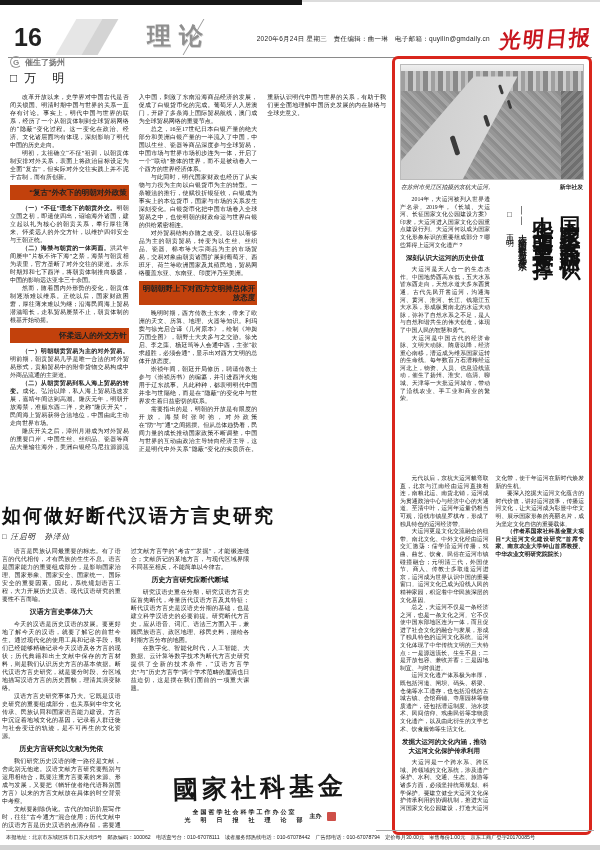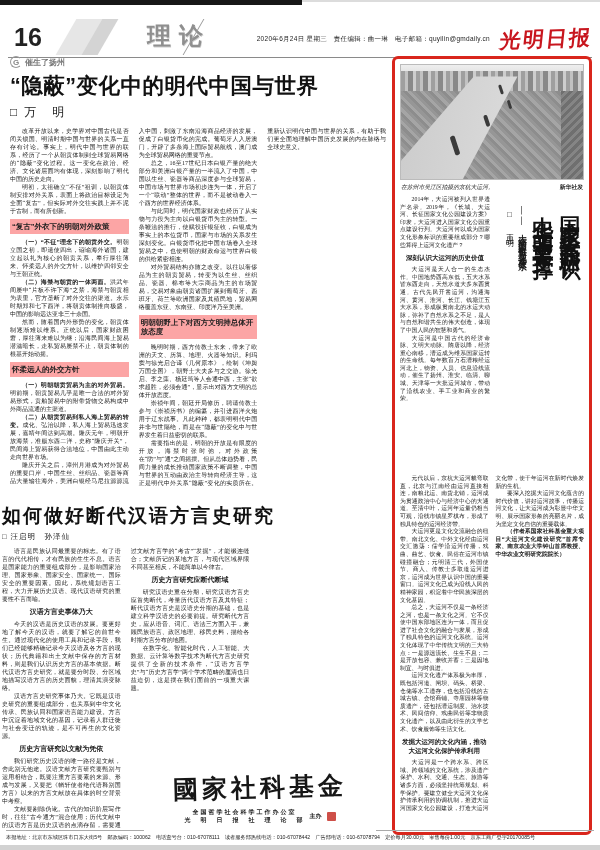--- a/index.html
+++ b/index.html
@@ -20,42 +20,42 @@
   .slash.s2 { left:84px; width:16px; background:#d4d4d4; }
   .slash.s3 { left:172px; width:14px; border-right:1.5px solid #9a9a9a; background:transparent; }
   .section-title { position:absolute; left:112px; top:3px; font-size:24px; font-weight:bold;
     color:#8f8f8f; letter-spacing:8px; text-shadow:0.5px 0.5px 0 #cfcfcf;margin-left:27px; }
   .hd-right { position:absolute; right:0; top:8px; display:flex; align-items:center; gap:10px; }
   .pubinfo { font-size:6.5px; color:#222; font-family:"Liberation Sans",sans-serif; letter-spacing:0.3px; }
   .masthead { font-size:21px; font-weight:bold; color:#c8161e;
     transform:skewX(-8deg) rotate(-2deg); letter-spacing:2px; }
   
   .p { text-indent:2em; margin:0; }
-  .sub-shaded { background:#fca5a5; font-weight:bold; text-align:left; text-indent:0;
+  .sub-shaded { background:#c2410c; font-weight:bold; text-align:right; text-indent:0;
     font-size:7.5px; line-height:9px; padding:3px 2px; margin:4px 0;
     break-inside:avoid; font-family:"Liberation Sans",sans-serif; }
   .sub-plain { font-weight:bold; text-align:center; text-indent:0; font-size:7px;
     line-height:9px; margin:4px 0; break-inside:avoid; font-family:"Liberation Sans",sans-serif; }
   .closing { font-weight:bold; }
   
   .expert { position:absolute; left:10px; top:56px; width:376px; height:444px; }
   .forum { font-size:8px; color:#777; font-weight:bold; display:flex; align-items:center; gap:3px;
     font-family:"Liberation Sans",sans-serif; }
   .g-icon { display:inline-block; width:12px; height:12px; border:1.5px solid #999; border-radius:50%;
     border-right-color:transparent; text-align:center; line-height:11px; font-size:8px; color:#888; }
   .main-title { font-size:21.5px; font-weight:bold; margin:3px 0 4px; letter-spacing:0.5px;
     color:#111; font-family:"Liberation Sans",sans-serif; }
   .byline { font-size:12px; margin:2px 0 6px; letter-spacing:2px; }
   .cols3 { columns:3; column-gap:10px; column-fill:auto; height:362px; overflow:hidden;
     font-size:6px; line-height:8px; text-align:justify; color:#222; }
   
   .dialect { position:absolute; left:2px; top:503px; width:376px; height:330px; }
   .dialect-title { font-size:19px; font-weight:bold; letter-spacing:2px; margin:0 0 3px;
     font-family:"Liberation Sans",sans-serif; color:#111; }
-  .dialect-by { font-size:7.5px; margin-bottom:5px; letter-spacing:1px; }
+  .dialect-by { font-size:7.5px; font-style:italic; margin-bottom:5px; letter-spacing:1px; }
   .dialect .cols3 { height:282px; }
   .stamp { position:absolute; right:2px; bottom:2px; width:232px; height:62px; background:#fff;
     z-index:3; text-align:center; padding-top:2px; }
   .stamp-name { font-size:25px; font-weight:bold; letter-spacing:4px; color:#161616;
     transform:rotate(-1.5deg); font-family:"Liberation Serif",serif; }
   .stamp-orgs { margin-top:4px; display:flex; justify-content:center; align-items:center; gap:5px; }
   .stamp-org-lines { font-size:6px; line-height:8px; font-weight:bold; letter-spacing:2px;
     font-family:"Liberation Sans",sans-serif; }
   .stamp-host { font-size:6px; font-weight:bold; font-family:"Liberation Sans",sans-serif; }
   .stamp-seal { width:9px; height:9px; background:#c53028; border-radius:1px; opacity:0.85; }
@@ -115,21 +115,20 @@
       <span class="pubinfo">2020年6月24日 星期三　责任编辑：曲一琳　电子邮箱：quyilin@gmdaily.cn</span>
       <span class="masthead">光明日报</span>
     </div>
   </div>
 
   <div class="expert">
     <div class="forum">
       <span class="g-icon">G</span>
       <span>催生了扬州</span>
     </div>
-    <h1 class="main-title">“隐蔽”变化中的明代中国与世界</h1>
     <div class="byline">
       <span>□</span>
       <span>万　明</span>
     </div>
     <div class="cols3">
         <p class="p">改革开放以来，史学界对中国古代是否闭关锁国、明清时期中国与世界的关系一直存有讨论。事实上，明代中国与世界的联系，经历了一个从朝贡体制到全球贸易网络的“隐蔽”变化过程。这一变化在政治、经济、文化诸层面均有体现，深刻影响了明代中国的历史走向。</p>
         <p class="p">明初，太祖确立“不征”祖训，以朝贡体制安排对外关系，表面上将政治目标设定为全面“复古”，但实际对外交往实践上并不泥于古制，而有所创新。</p>
         <p class="sub-shaded">“复古”外衣下的明朝对外政策</p>
         <p class="p"><b>（一）“不征”理念下的朝贡外交。</b>明朝立国之初，即遣使四出，诏谕海外诸国，建立起以礼为核心的朝贡关系，奉行厚往薄来、怀柔远人的外交方针，以维护四邻安全与王朝正统。</p>
         <p class="p"><b>（二）海禁与朝贡的一体两面。</b>洪武年间屡申“片板不许下海”之禁，海禁与朝贡相为表里，官方垄断了对外交往的渠道。永乐时期郑和七下西洋，将朝贡体制推向极盛，中国的影响远达亚非三十余国。</p>

